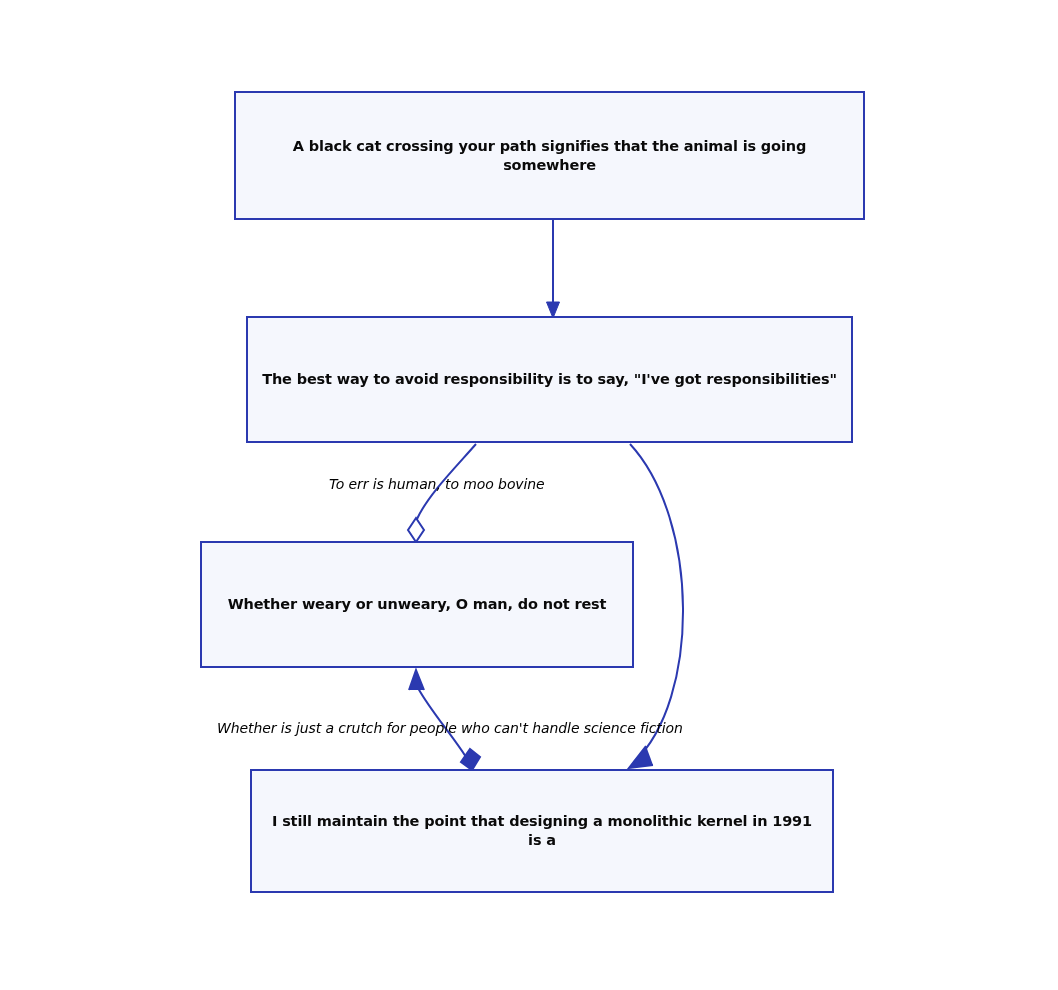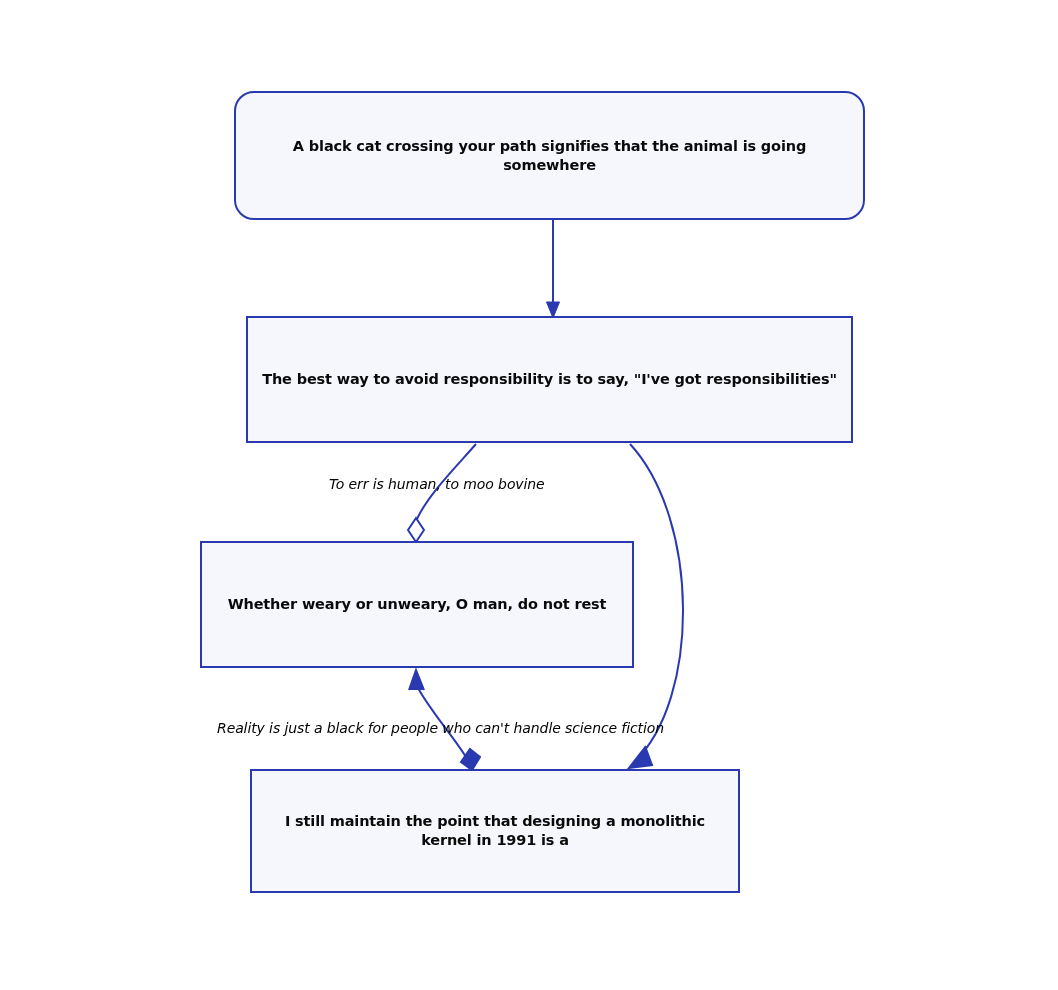--- a/index.html
+++ b/index.html
@@ -85,33 +85,33 @@
       <path d="M 646,746 L 629,768 L 653,765" stroke="#2b39b0" stroke-width="2" fill="#2b39b0" stroke-linejoin="miter"></path>
     </g>
 
     <g>
       <path d="M 466,757 C 452,735 430,710 418,688" stroke="#2b39b0" stroke-width="2" fill="none"></path>
       <polygon points="470,749 480,757 472,770 461,762" fill="#2b39b0" stroke="#2b39b0" stroke-width="2"></polygon>
       <path d="M 409,690 L 416,670 L 424,690" stroke="#2b39b0" stroke-width="2" fill="#2b39b0" stroke-linejoin="miter"></path>
     </g>
   </svg>
 
-  <div class="node-box" style="left:234px; top:91px; width:631px; height:129px;border-radius:20px;">
+  <div class="node-box" style="left:234px; top:91px; width:631px; height:129px;">
     <div class="node-label">A black cat crossing your path signifies that the animal is going somewhere</div>
   </div>
 
   <div class="node-box" style="left:200px; top:541px; width:434px; height:127px;">
     <div class="node-label">Whether weary or unweary, O man, do not rest</div>
   </div>
 
   <div class="node-box" style="left:246px; top:316px; width:607px; height:127px;">
     <div class="node-label">The best way to avoid responsibility is to say, "I've got responsibilities"</div>
   </div>
 
-  <div class="node-box" style="left:250px; top:769px; width:490px; height:124px;">
+  <div class="node-box" style="left:250px; top:769px; width:584px; height:124px;">
     <div class="node-label">I still maintain the point that designing a monolithic kernel in 1991 is a</div>
   </div>
 
   <div class="edge-label" style="left:329px; top:476px;">To err is human, to moo bovine</div>
 
-  <div class="edge-label" style="left:217px; top:720px;">Reality is just a black for people who can't handle science fiction</div>
+  <div class="edge-label" style="left:217px; top:720px;">Whether is just a crutch for people who can't handle science fiction</div>
 
 </div>
 
 </body></html>

